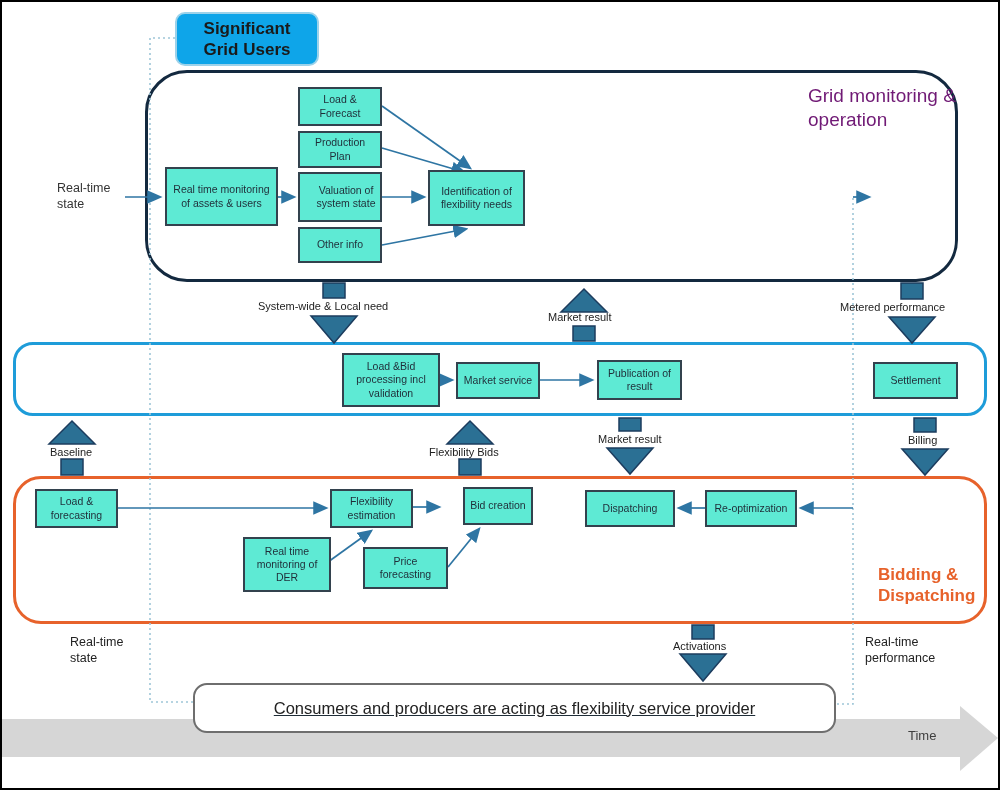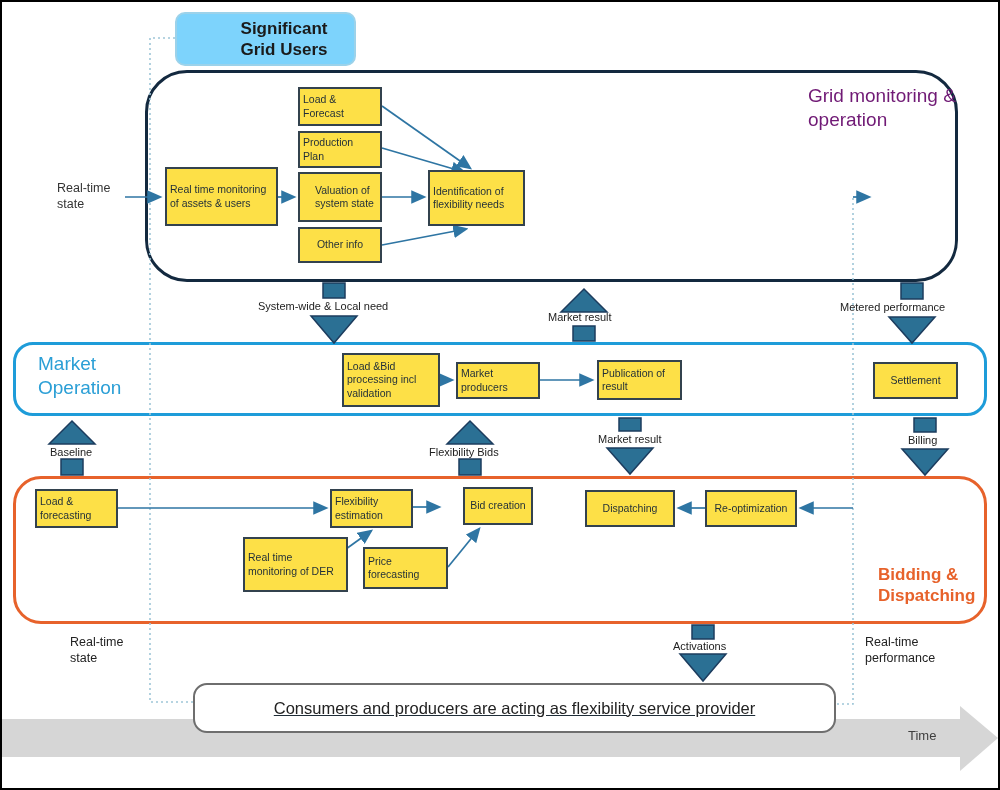--- a/index.html
+++ b/index.html
@@ -5,23 +5,23 @@
   html,body{margin:0;padding:0;background:#fff;}
   #stage{
     position:relative;width:996px;height:786px;background:#ffffff;
     border:2px solid #000;overflow:hidden;
     font-family:"Liberation Sans", sans-serif;color:#1f2d38;
   }
   .abs{position:absolute;}
   .svglayer{position:absolute;left:0;top:0;width:100%;height:100%;pointer-events:none;}
   .sect{position:absolute;background:transparent;box-sizing:border-box;}
   .node{
-    position:absolute;box-sizing:border-box;background:#fde047;
+    position:absolute;box-sizing:border-box;background:#5eead4;
     border:2px solid #33424e;display:flex;align-items:center;justify-content:center;
-    font-size:10.5px;line-height:1.25;color:#1f2d38;padding:2px 3px;
+    text-align:center;font-size:10.5px;line-height:1.25;color:#1f2d38;padding:2px 3px;
   }
   .lbl{position:absolute;font-size:11px;color:#222;line-height:1.2;white-space:nowrap;}
   .lbl2{position:absolute;font-size:12.5px;color:#333;line-height:1.3;}
   .title{position:absolute;line-height:1.24;}
 </style>
 </head>
 <body>
 
 <div id="stage">
 
@@ -93,57 +93,56 @@
         <rect x="912" y="416" width="22" height="14"></rect>
         <polygon points="900,447 946,447 923,473"></polygon>
       </g>
       <g>
         <rect x="690" y="623" width="22" height="14"></rect>
         <polygon points="678,652 724,652 701,679"></polygon>
       </g>
     </g>
   </svg>
 
-  <div class="abs" style="left:173px;top:10px;width:140px;height:50px;border:2.5px solid #9cd2ea;border-radius:10px;background:#7dd3fc;display:flex;align-items:center;justify-content:center;padding-left:37px;">
+  <div class="abs" style="left:173px;top:10px;width:140px;height:50px;border:2.5px solid #9cd2ea;border-radius:10px;background:#0ea5e9;display:flex;align-items:center;justify-content:center;">
     <span style="font-size:17px;font-weight:600;color:#1a1a1a;text-align:center;line-height:1.25;width:115px;">Significant Grid Users</span>
   </div>
 
   <div class="title" style="left:806px;top:82px;width:150px;font-size:19px;color:#701a75;">Grid monitoring &amp; operation</div>
 
   <div class="lbl2" style="left:55px;top:178px;width:72px;">Real-time state</div>
 
   <div class="node" style="left:163px;top:165px;width:113px;height:59px;">Real time monitoring of assets &amp; users</div>
   <div class="node" style="left:296px;top:85px;width:84px;height:39px;">Load &amp; Forecast</div>
   <div class="node" style="left:296px;top:129px;width:84px;height:37px;">Production Plan</div>
   <div class="node" style="left:296px;top:170px;width:84px;height:50px;padding-left:15px;">Valuation of system state</div>
   <div class="node" style="left:296px;top:225px;width:84px;height:36px;">Other info</div>
   <div class="node" style="left:426px;top:168px;width:97px;height:56px;">Identification of flexibility needs</div>
 
   <div class="lbl" style="left:256px;top:298px;">System-wide &amp; Local need</div>
   <div class="lbl" style="left:546px;top:309px;">Market result</div>
   <div class="lbl" style="left:838px;top:299px;">Metered performance</div>
 
-  <div class="title" style="left:36px;top:350px;width:115px;font-size:19px;color:#2b9fd6;">Market Operation</div>
 
   <div class="node" style="left:328px;top:351px;width:98px;height:54px;margin-left:12px;">Load &amp;Bid processing incl validation</div>
-  <div class="node" style="left:454px;top:360px;width:84px;height:37px;">Market producers</div>
+  <div class="node" style="left:454px;top:360px;width:84px;height:37px;">Market service</div>
   <div class="node" style="left:595px;top:358px;width:85px;height:40px;border-width:2.5px;">Publication of result</div>
   <div class="node" style="left:871px;top:360px;width:85px;height:37px;">Settlement</div>
 
   <div class="lbl" style="left:48px;top:444px;">Baseline</div>
   <div class="lbl" style="left:427px;top:444px;">Flexibility Bids</div>
   <div class="lbl" style="left:596px;top:431px;">Market result</div>
   <div class="lbl" style="left:906px;top:432px;">Billing</div>
 
   <div class="title" style="left:876px;top:562px;width:108px;font-size:17px;font-weight:600;color:#e7622b;">Bidding &amp; Dispatching</div>
 
   <div class="node" style="left:33px;top:487px;width:83px;height:39px;">Load &amp; forecasting</div>
   <div class="node" style="left:328px;top:487px;width:83px;height:39px;">Flexibility estimation</div>
   <div class="node" style="left:441px;top:485px;width:70px;height:38px;margin-left:20px;">Bid creation</div>
-  <div class="node" style="left:241px;top:535px;width:105px;height:55px;">Real time monitoring of DER</div>
+  <div class="node" style="left:241px;top:535px;width:88px;height:55px;">Real time monitoring of DER</div>
   <div class="node" style="left:361px;top:545px;width:85px;height:42px;">Price forecasting</div>
   <div class="node" style="left:583px;top:488px;width:90px;height:37px;">Dispatching</div>
   <div class="node" style="left:703px;top:488px;width:92px;height:37px;">Re-optimization</div>
 
   <div class="lbl2" style="left:68px;top:632px;width:72px;color:#222;">Real-time state</div>
   <div class="lbl" style="left:671px;top:638px;">Activations</div>
   <div class="lbl2" style="left:863px;top:632px;width:90px;color:#222;">Real-time performance</div>
 
   <div class="abs" style="left:191px;top:681px;width:639px;height:46px;border:2.5px solid #6e6e6e;border-radius:14px;background:#fff;display:flex;align-items:center;justify-content:center;text-decoration:underline;">
     <span style="font-size:16.5px;color:#222;">Consumers and producers are acting as flexibility service provider</span>

